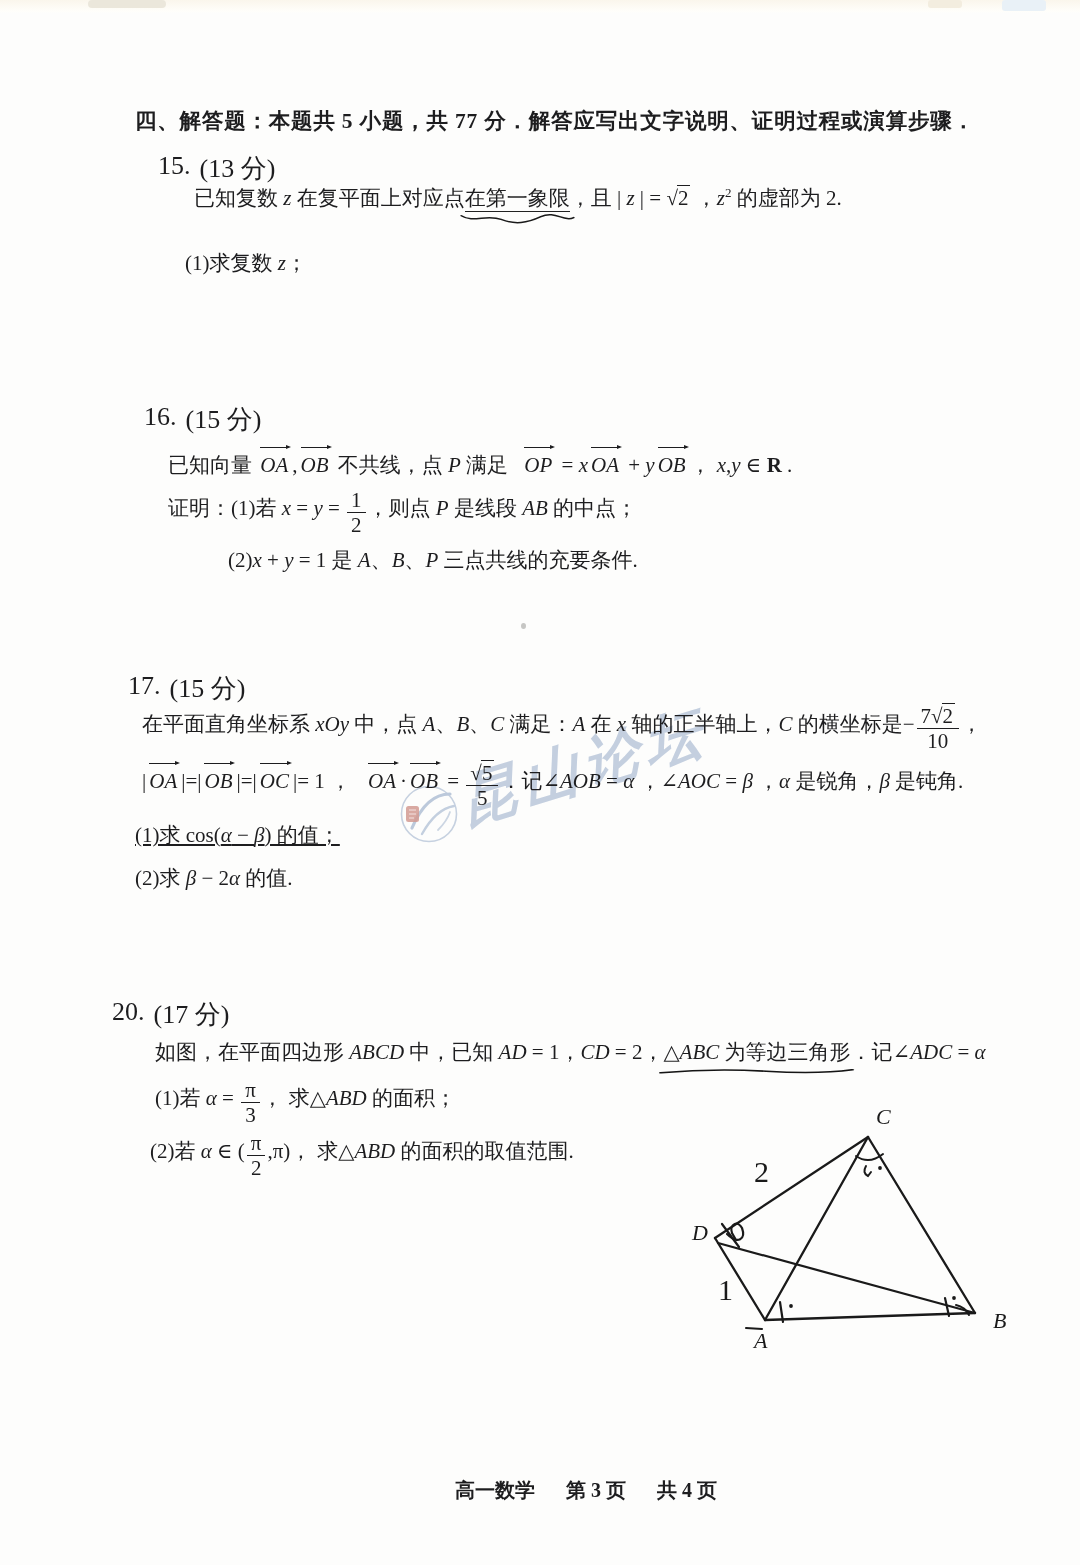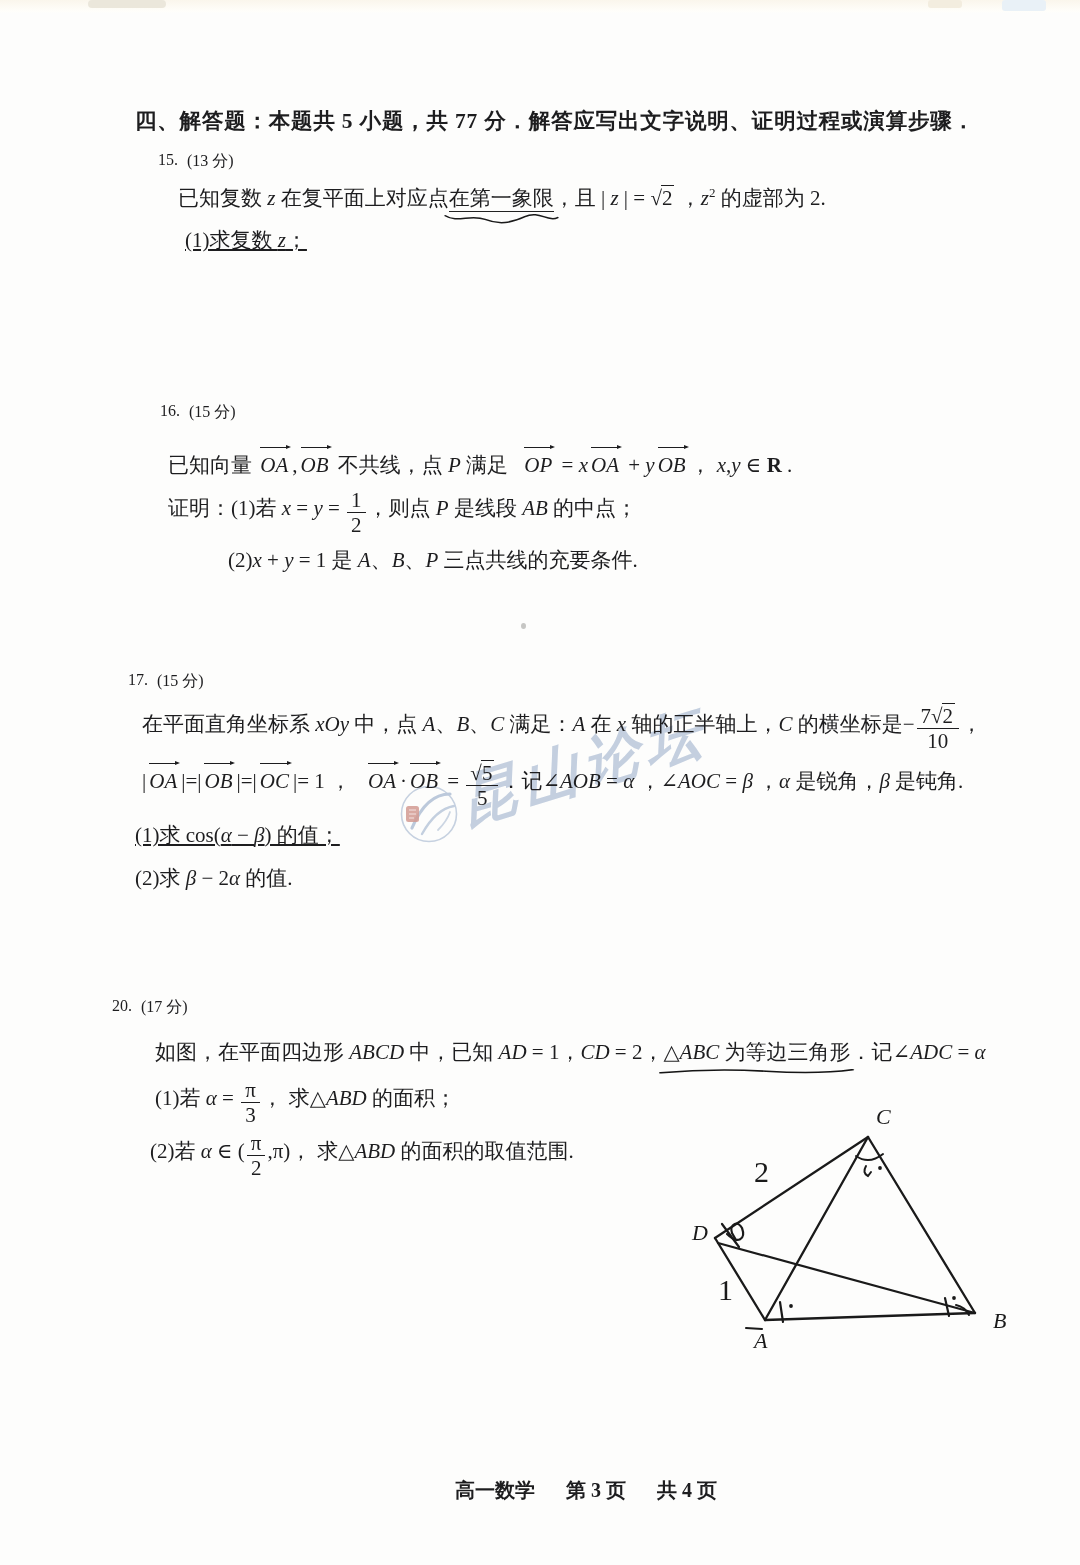--- a/index.html
+++ b/index.html
@@ -12,21 +12,21 @@
   
   .edge-top{position:absolute;top:0;left:0;width:100%;height:13px;
     background:linear-gradient(180deg,#faf6ec 0%,#fffefa 85%,#fdfdfc 100%);}
   .smudge-a{position:absolute;top:0;left:88px;width:78px;height:8px;background:#ebe7db;border-radius:4px;}
   .smudge-b{position:absolute;top:0;left:1002px;width:44px;height:11px;background:#e9f1f7;border-radius:3px;}
   .smudge-c{position:absolute;top:0;left:928px;width:34px;height:8px;background:#f3eddf;border-radius:3px;}
   .speck{position:absolute;left:521px;top:623px;width:5px;height:6px;background:#c6c6c4;border-radius:50%;}
 
   
   .tline{position:absolute;white-space:nowrap;font-size:21px;line-height:1.45;z-index:2;}
-  .qnum{position:absolute;white-space:nowrap;font-size:16px;z-index:2;display:flex;gap:9px;}
+  .qnum{position:absolute;white-space:nowrap;font-size:26px;z-index:2;display:flex;gap:9px;}
   .hdr{position:absolute;left:135px;top:106px;font-size:21.5px;font-weight:bold;letter-spacing:0.8px;z-index:2;white-space:nowrap;}
   .it{font-style:italic;}
   .bd{font-weight:bold;}
   sup{font-size:13px;line-height:0;}
 
   
   .frac{display:inline-block;vertical-align:-0.82em;text-align:center;line-height:1.05;margin:0 2px;}
   .fn{display:block;padding:0 4px 1px;border-bottom:1.4px solid currentColor;}
   .fd{display:block;padding-top:1px;}
 
@@ -89,26 +89,26 @@
     </svg>
     <div class="wm-text">昆山论坛</div>
   </div>
 
   <div class="hdr">四、解答题：本题共 5 小题，共 77 分．解答应写出文字说明、证明过程或演算步骤．</div>
 
   <div class="qnum" style="left:158px;top:151px;">
     <span>15.</span>
     <span>(13 分)</span>
   </div>
-  <div class="tline" style="left:178px;top:183px;">已知复数 <span class="it">z</span> 在复平面上对应点<span class="uw">在第一象限<svg viewBox="0 0 100 12" preserveAspectRatio="none">
+  <div class="tline" style="left:194px;top:183px;">已知复数 <span class="it">z</span> 在复平面上对应点<span class="uw">在第一象限<svg viewBox="0 0 100 12" preserveAspectRatio="none">
           <path d="M2,3 C12,11 24,1 36,7 S58,11 70,4 S90,10 98,5"></path>
         </svg></span>，且 | <span class="it">z</span> | = <span class="sqrt"><span class="rq">√</span><span class="qb">2</span></span> ，<span class="it">z</span><sup>2</sup> 的虚部为 2.</div>
-  <div class="tline" style="left:185px;top:225px;text-decoration:underline;">(1)求复数 <span class="it">z</span>；</div>
+  <div class="tline" style="left:185px;top:248px;">(1)求复数 <span class="it">z</span>；</div>
 
-  <div class="qnum" style="left:160px;top:402px;">
+  <div class="qnum" style="left:144px;top:402px;">
     <span>16.</span>
     <span>(15 分)</span>
   </div>
   <div class="tline" style="left:168px;top:444px;">已知向量 <span class="vec">OA</span>,<span class="vec">OB</span> 不共线，点 <span class="it">P</span> 满足 <span style="display: inline-block; width: 8px;"></span><span class="vec">OP</span> = <span class="it">x</span><span class="vec">OA</span> + <span class="it">y</span><span class="vec">OB</span>，<span style="display: inline-block; width: 6px;"></span><span class="it">x</span>,<span class="it">y</span> ∈ <span class="bd">R</span> .</div>
   <div class="tline" style="left:168px;top:489px;">证明：(1)若 <span class="it">x</span> = <span class="it">y</span> = <span class="frac"><span class="fn">1</span><span class="fd">2</span></span>，则点 <span class="it">P</span> 是线段 <span class="it">AB</span> 的中点；</div>
   <div class="tline" style="left:228px;top:545px;">(2)<span class="it">x</span> + <span class="it">y</span> = 1 是 <span class="it">A</span>、<span class="it">B</span>、<span class="it">P</span> 三点共线的充要条件.</div>
 
   <div class="qnum" style="left:128px;top:671px;">
     <span>17.</span>
     <span>(15 分)</span>

